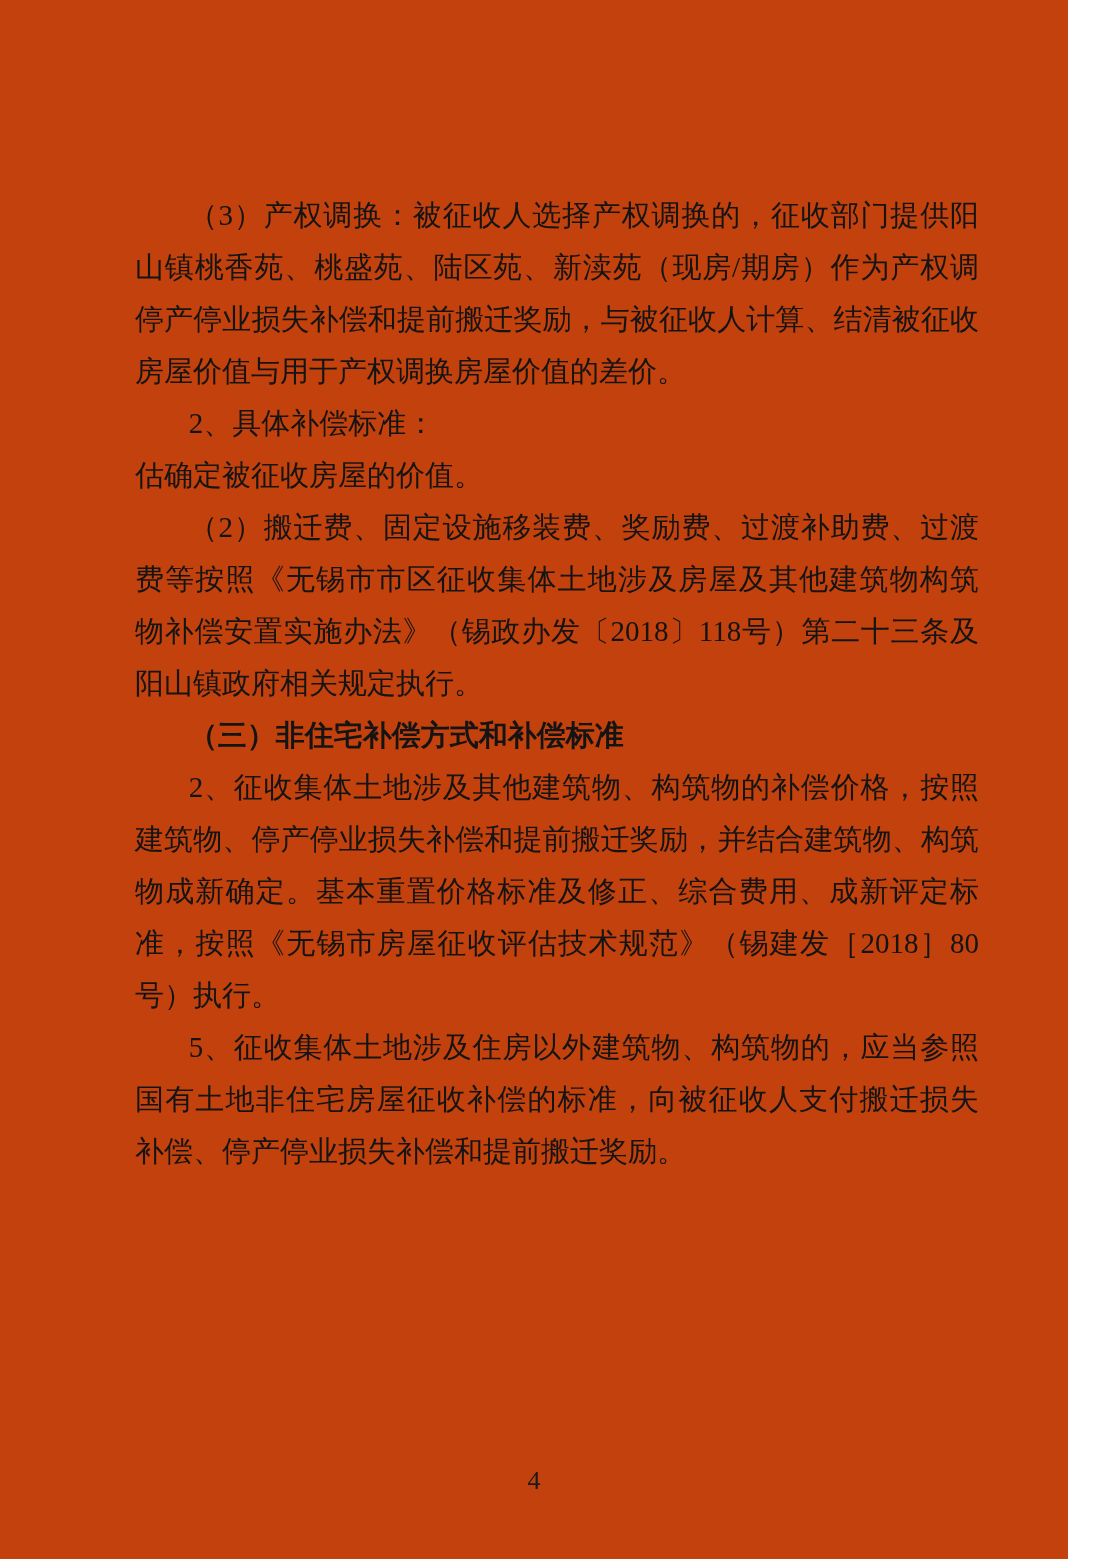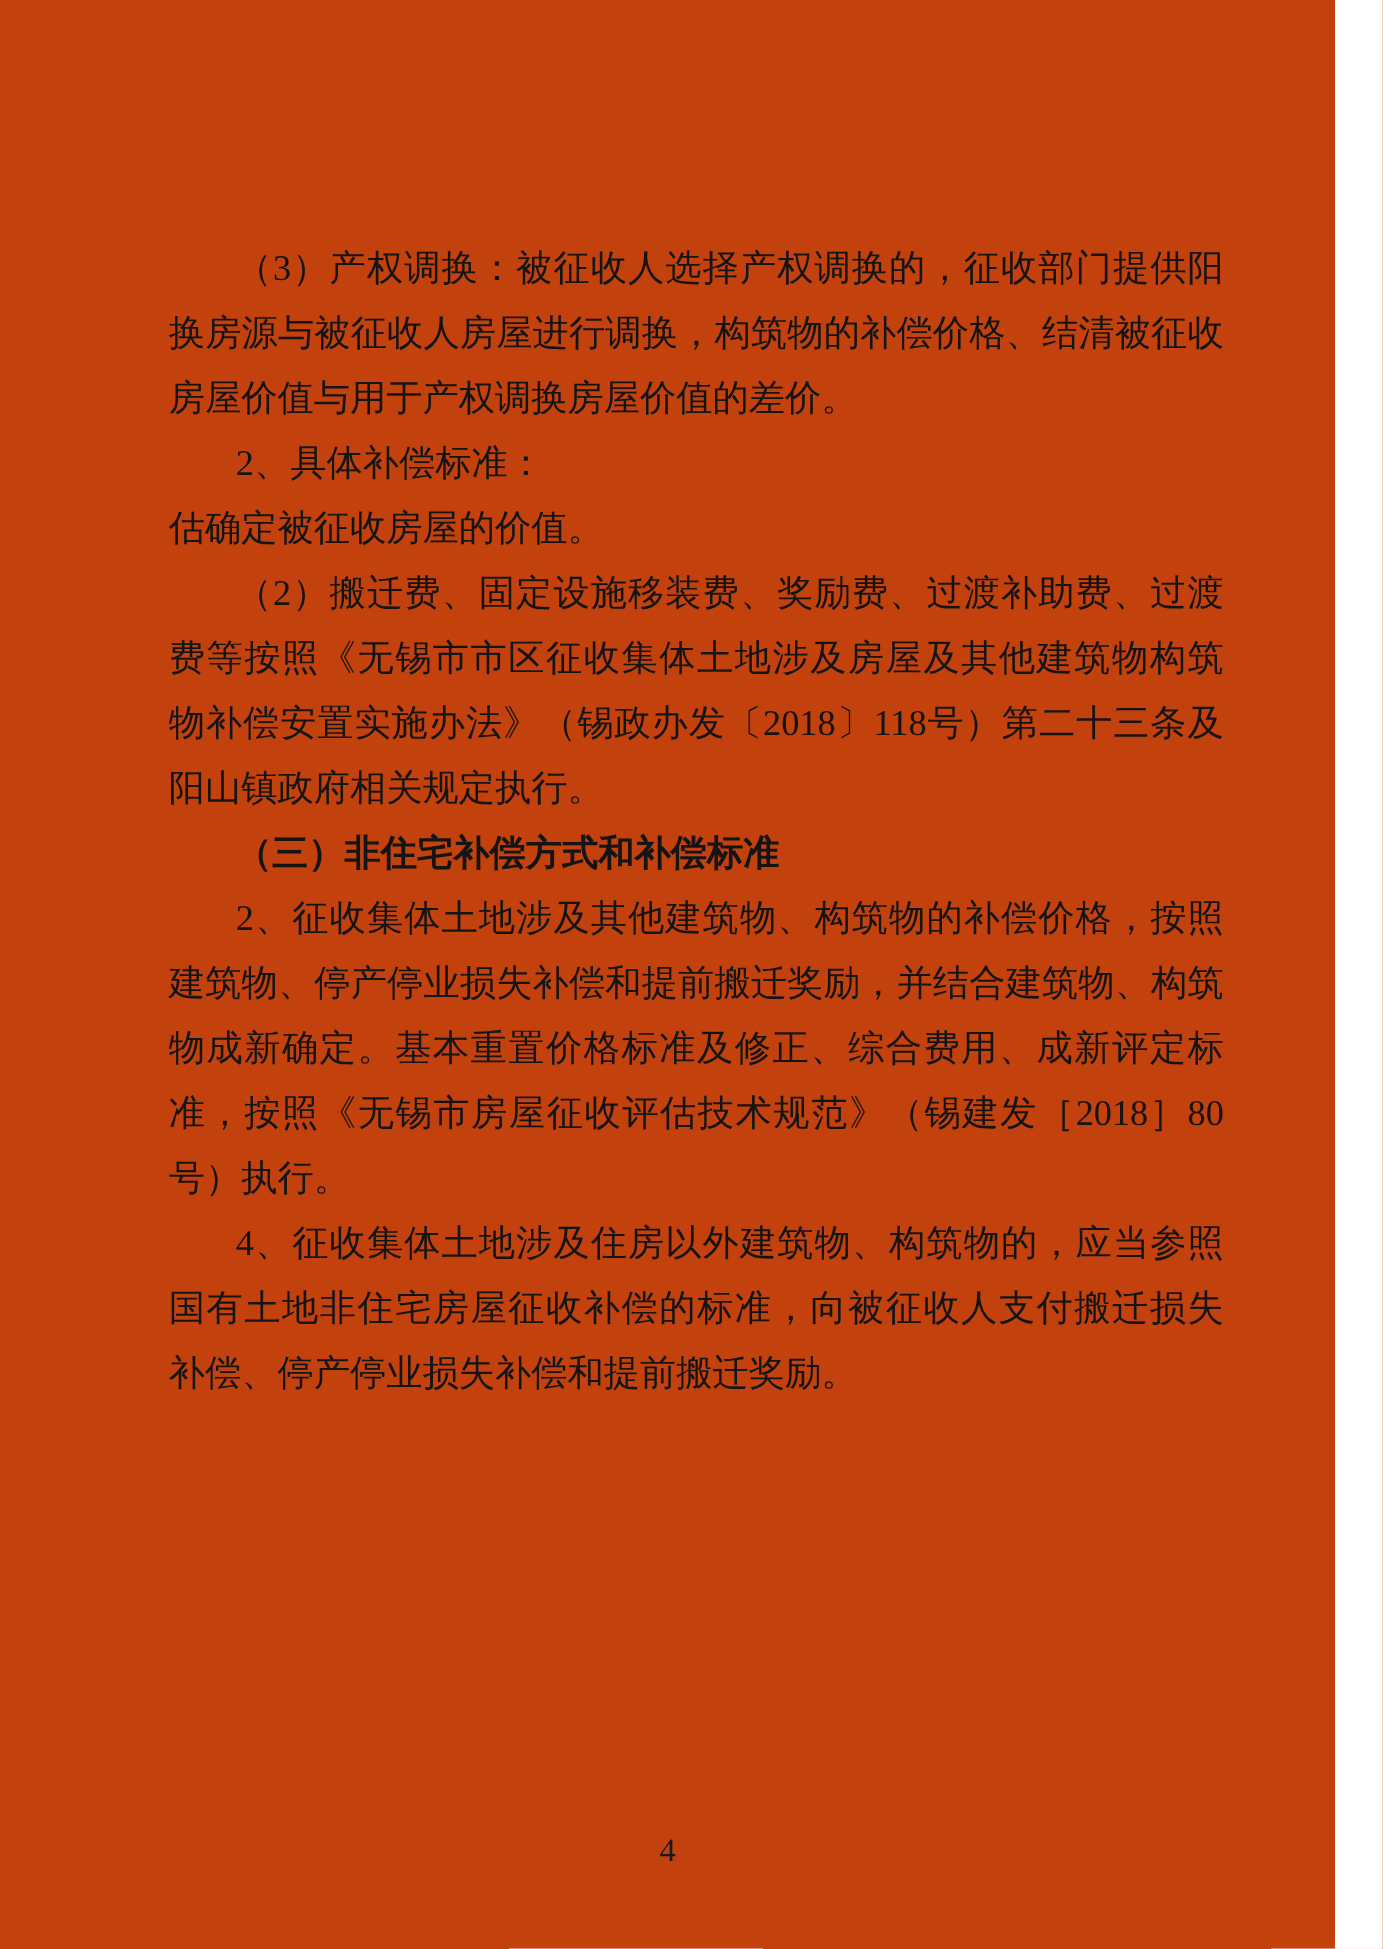--- a/index.html
+++ b/index.html
@@ -53,32 +53,33 @@
     color: #1a1a1a;
     font-family: "Liberation Serif", serif;
   }
 </style>
 </head>
 <body>
 
 <div class="page">
   <div class="body-text">
       <div class="line justify indent">（3）产权调换：被征收人选择产权调换的，征收部门提供阳</div>
-      <div class="line justify">换房源与被征收人房屋进行调换，构筑物的补偿价格、结清被征收</div>
+      <div class="line justify">山镇桃香苑、桃盛苑、陆区苑、新渎苑（现房/期房）作为产权调</div>
+      <div class="line justify">停产停业损失补偿和提前搬迁奖励，与被征收人计算、结清被征收</div>
       <div class="line">房屋价值与用于产权调换房屋价值的差价。</div>
       <div class="line indent">2、具体补偿标准：</div>
       <div class="line">估确定被征收房屋的价值。</div>
       <div class="line justify indent">（2）搬迁费、固定设施移装费、奖励费、过渡补助费、过渡</div>
       <div class="line justify">费等按照《无锡市市区征收集体土地涉及房屋及其他建筑物构筑</div>
       <div class="line justify">物补偿安置实施办法》（锡政办发〔2018〕118号）第二十三条及</div>
       <div class="line">阳山镇政府相关规定执行。</div>
       <div class="line indent bold">（三）非住宅补偿方式和补偿标准</div>
       <div class="line justify indent">2、征收集体土地涉及其他建筑物、构筑物的补偿价格，按照</div>
       <div class="line justify">建筑物、停产停业损失补偿和提前搬迁奖励，并结合建筑物、构筑</div>
       <div class="line justify">物成新确定。基本重置价格标准及修正、综合费用、成新评定标</div>
       <div class="line justify">准，按照《无锡市房屋征收评估技术规范》（锡建发［2018］80</div>
       <div class="line">号）执行。</div>
-      <div class="line justify indent">4、征收集体土地涉及住房以外建筑物、构筑物的，应当参照</div>
+      <div class="line justify indent">5、征收集体土地涉及住房以外建筑物、构筑物的，应当参照</div>
       <div class="line justify">国有土地非住宅房屋征收补偿的标准，向被征收人支付搬迁损失</div>
       <div class="line">补偿、停产停业损失补偿和提前搬迁奖励。</div>
     </div>
   <div class="page-number">4</div>
 </div>
 
 </body></html>

